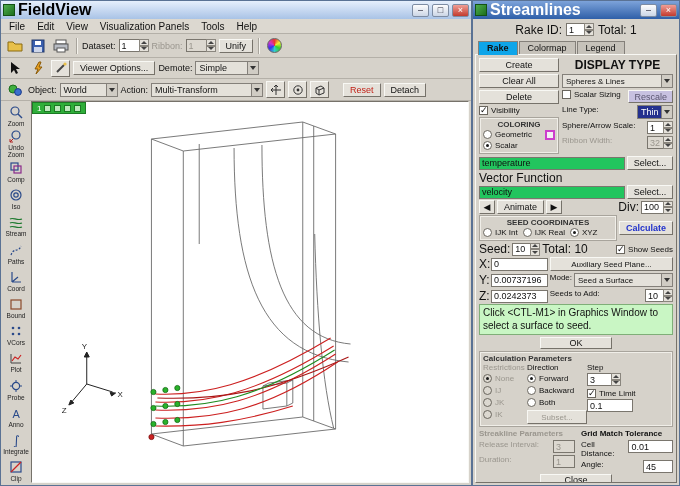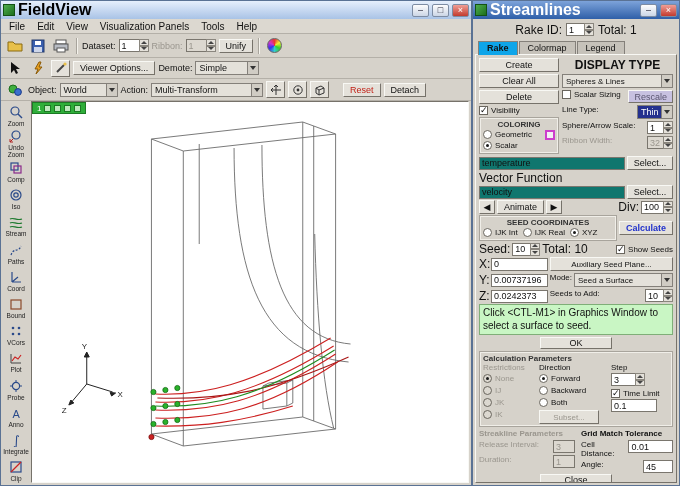--- a/index.html
+++ b/index.html
@@ -27,21 +27,21 @@
   #toolbar-file { height:24px; } #toolbar-viewer { height:21px; } #toolbar-transform { height:22px; }
   .tool-icon { width:20px; height:17px; display:flex; align-items:center; justify-content:center; border:1px solid transparent; }
   .tool-btn { width:19px; height:17px; display:flex; align-items:center; justify-content:center; background:#e4e1da; border:1px solid; border-color:#f8f8f4 #76726a #76726a #f8f8f4; }
   .sep { width:1px; height:16px; background:#a8a49c; box-shadow:1px 0 0 #f4f2ec; margin:0 2px; }
   .tlabel { font-size:9px; }
   .dim { color:#9a968e; }
 
   .btn { background:#e4e1da; border:1px solid; border-color:#f8f8f4 #76726a #76726a #f8f8f4; height:14px; padding:0 6px; font-size:9px; display:inline-flex; align-items:center; justify-content:center; white-space:nowrap; }
   .btn.red { color:#c22218; }
   .field { background:#fff; border:1px solid #7a766e; height:13px; font-size:9px; padding:0 2px; display:flex; align-items:center; overflow:hidden; white-space:nowrap; }
-  .gfield { background:#0f766e; }
+  .gfield { background:#22c55e; }
   .dis-field { background:#dcd8d0; color:#9a968e; }
 
   .dd { display:inline-flex; align-items:center; height:14px; background:#e4e1da; border:1px solid #84807a; font-size:9px; padding-left:3px; white-space:nowrap; }
   .dda { margin-left:auto; width:11px; align-self:stretch; background:#d0ccc4; border-left:1px solid #84807a; display:flex; align-items:center; justify-content:center; }
   .dda::after { content:""; border-left:3px solid transparent; border-right:3px solid transparent; border-top:4px solid #333; }
   .dd.navy { background:#25318e; color:#fff; }
 
   .spin { display:inline-flex; height:13px; }
   .spin .sv { background:#fff; border:1px solid #7a766e; border-right:none; font-size:9px; padding:0 2px; display:flex; align-items:center; }
   .spin.dis .sv { background:#dcd8d0; color:#9a968e; }
@@ -90,21 +90,21 @@
   .group { border:1px solid #a8a49c; box-shadow:inset 0 0 0 1px #f0eee8; padding:2px 3px; }
   .ghead { font-size:8px; font-weight:bold; color:#333; }
   .center { text-align:center; }
   .swatch { width:10px; height:10px; border:2px solid #cc3dcc; background:#f4eef4; margin-left:auto; }
 
   .fnfield { flex:1; }
   .selbtn { width:46px; flex:none; }
   .hint { background:#c9f6c4; border:1px solid #7fae78; font-size:10px; padding:2px 3px; line-height:1.25; margin-bottom:2px; }
   .okbtn { width:72px; align-self:center; margin-bottom:2px; }
   .closebtn { width:72px; align-self:center; margin-top:auto; }
-  .calc-cols { display:flex; gap:12px; }
+  .calc-cols { display:flex; gap:0; }
   .calc-col { display:flex; flex-direction:column; gap:1px; }
   .calcbtn { color:#2233cc; font-weight:bold; }
   .rescale { background:#c7c1e0; color:#5a5670; height:13px; padding:0 5px; }
   .sp { flex:1; }
 </style>
 </head>
 <body>
 
 <div id="main-window" class="window">
   <div class="titlebar">

